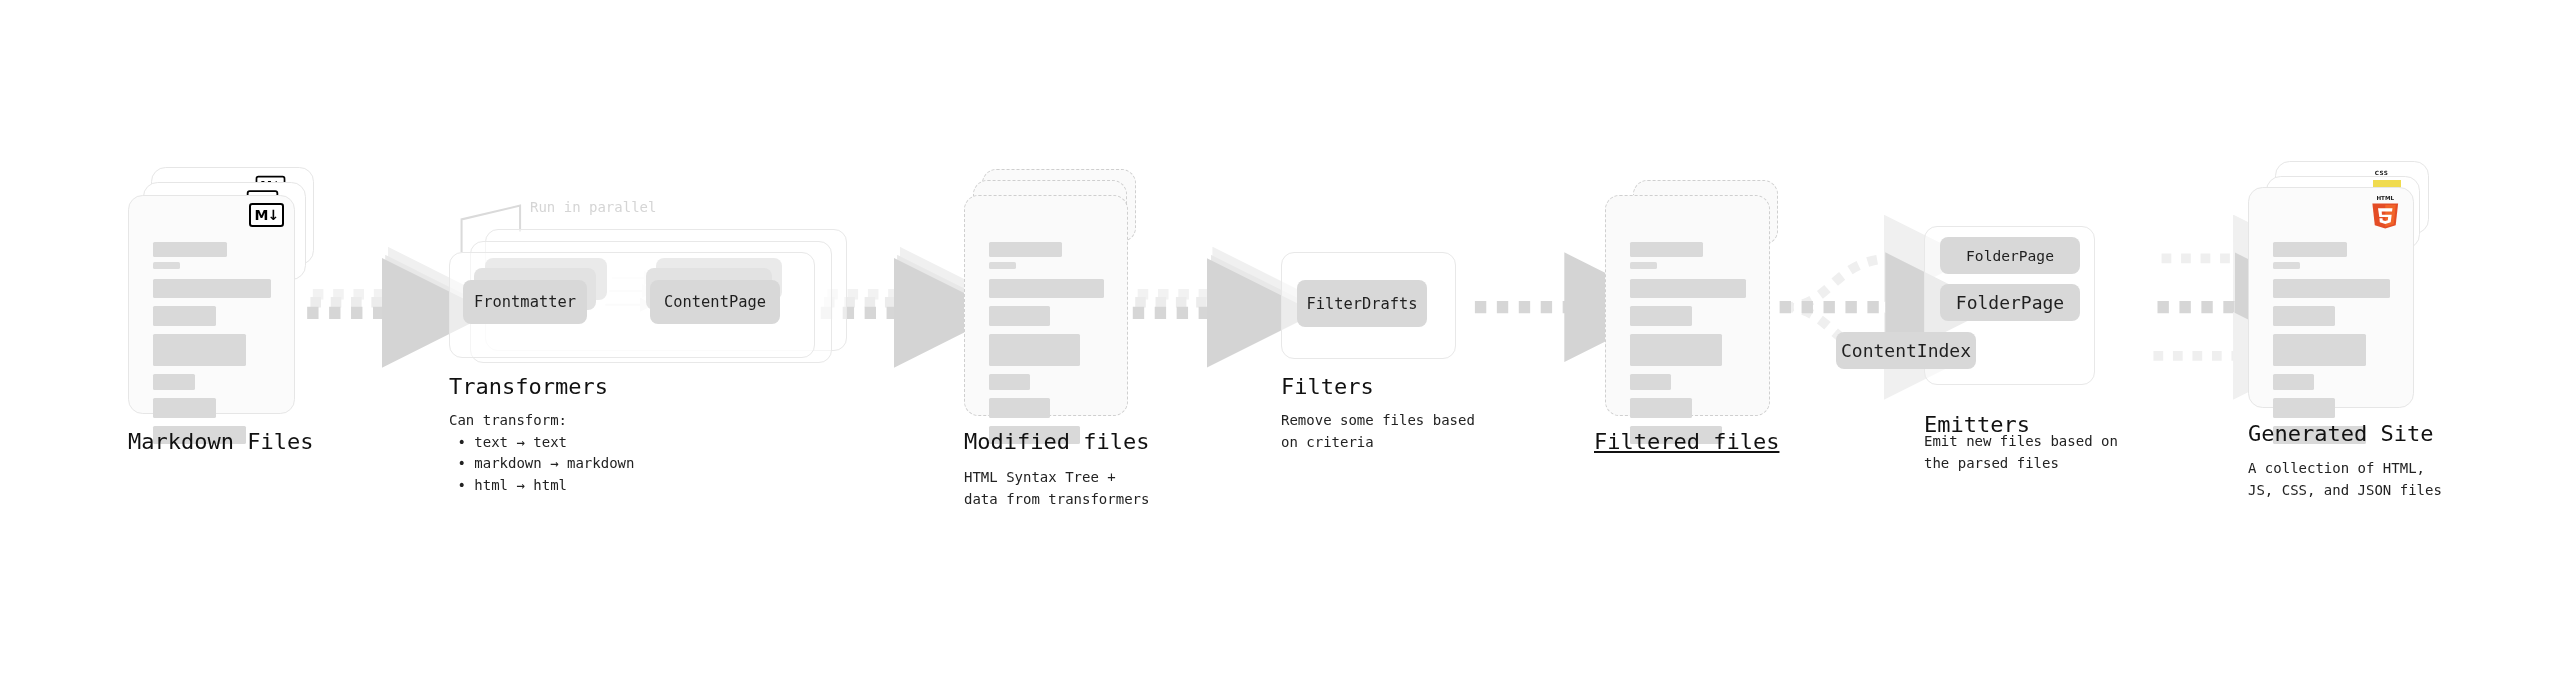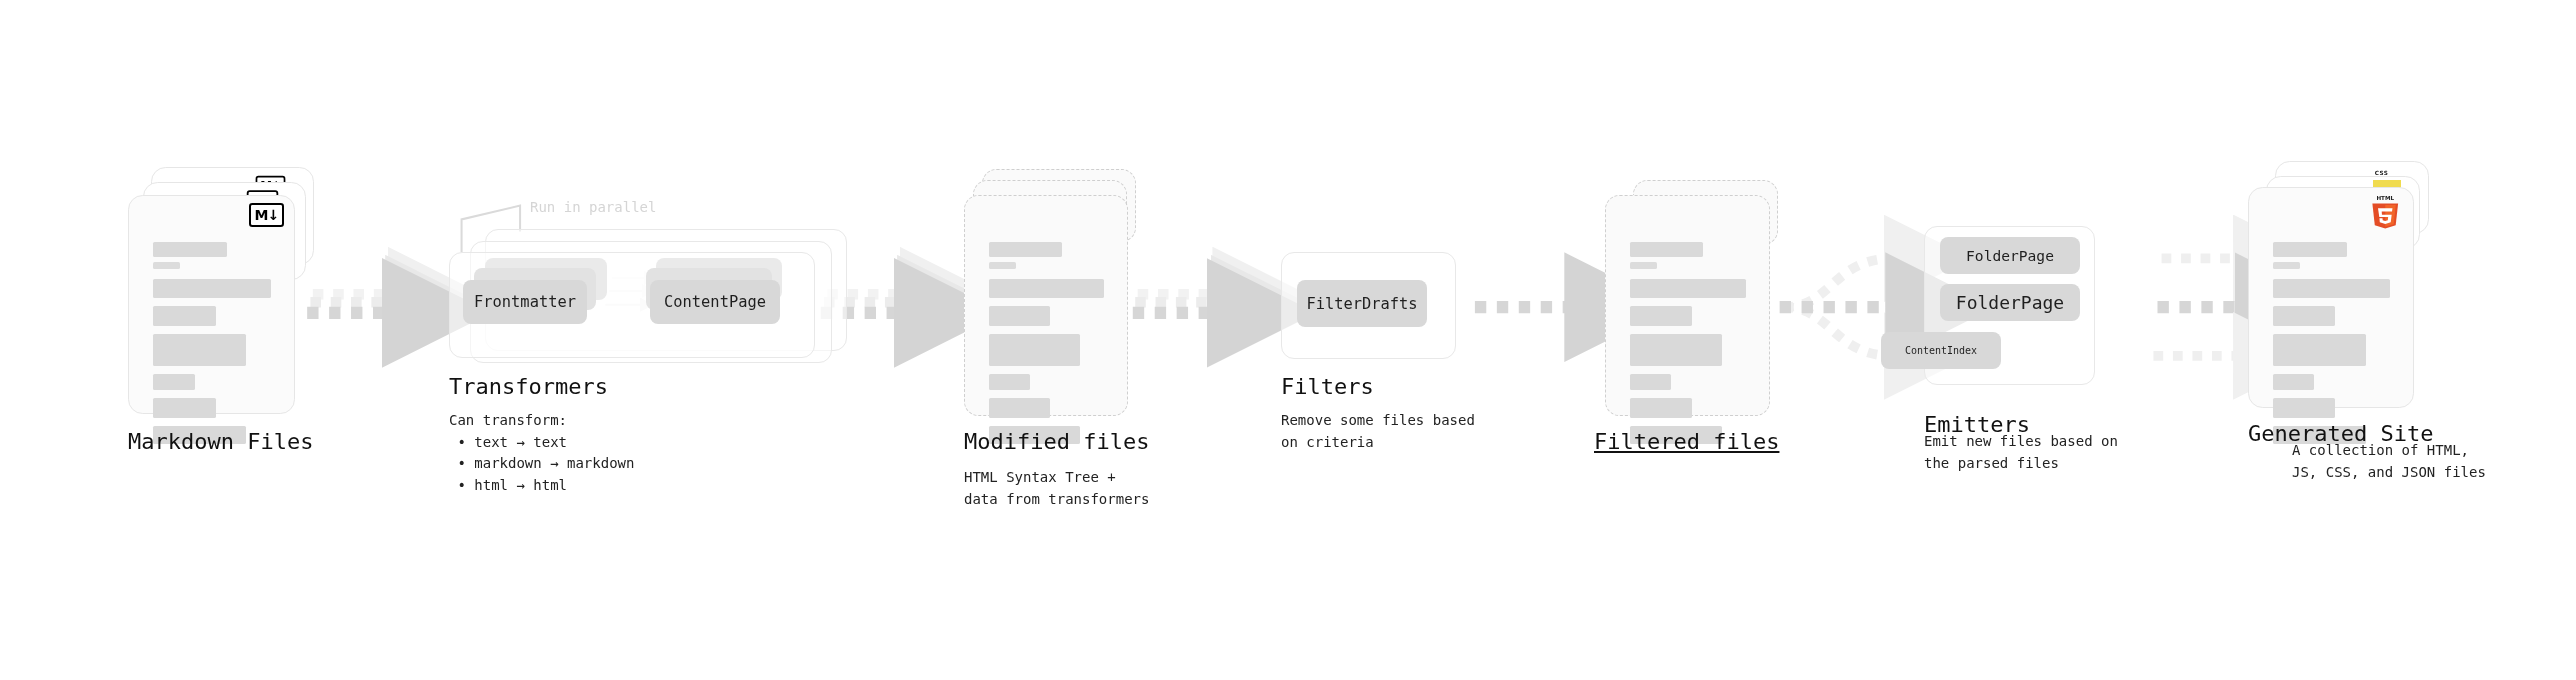--- a/index.html
+++ b/index.html
@@ -311,21 +311,21 @@
       </div>
     </div>
 
     <div class="heading" style="left:1594px; top:429px;text-decoration:underline;">Filtered files</div>
   </div>
 
   <div>
     <div class="gbox" style="left:1924px; top:226px; width:171px; height:159px;"></div>
     <div class="chip" style="left:1940px; top:237px; width:140px; height:37px; font-size:14.6px;">FolderPage</div>
     <div class="chip" style="left:1940px; top:284px; width:140px; height:37px; font-size:18px;">FolderPage</div>
-    <div class="chip" style="left:1881px; top:332px; width:120px; height:37px; font-size:10px;">ContentIndex</div>
+    <div class="chip" style="left:1836px; top:332px; width:140px; height:37px; font-size:18px;">ContentIndex</div>
 
     <div class="heading" style="left:1924px; top:412px;">Emitters</div>
     <div class="caption" style="left:1924px; top:431px;">Emit new files based on
 the parsed files</div>
   </div>
 
   <div>
 
     <div class="card ghost" style="left:2275px; top:161px; width:154px; height:73px;"></div>
     <div class="badge css-badge" style="left:2370px; top:167px;">CSS</div>
@@ -351,18 +351,18 @@
         <text x="20" y="9" font-family="DejaVu Sans, sans-serif" font-size="7" font-weight="bold" fill="#222" text-anchor="middle">HTML</text>
         <path d="M4,13 L36,13 L33,40 L20,44 L7,40 Z" fill="#e44d26"></path>
         <path d="M20,15 L33,15 L30.6,38.8 L20,42 Z" fill="#f16529"></path>
         <path d="M11,19 L29,19 L28.4,23 L15.6,23 L15.9,27 L28,27 L26.8,36.5
                  L20,38.6 L13.2,36.5 L12.8,31.5 L16.6,31.5 L16.8,34 L20,34.9
                  L23.2,34 L23.6,29.8 L12.6,29.8 Z" fill="#ffffff"></path>
       </svg>
     </div>
 
     <div class="heading" style="left:2248px; top:421px;">Generated Site</div>
-    <div class="caption" style="left:2248px; top:440px;margin-left:44px;">A collection of HTML,
+    <div class="caption" style="left:2248px; top:458px;">A collection of HTML,
 JS, CSS, and JSON files</div>
   </div>
 
 </div>
 
 
 </body></html>

